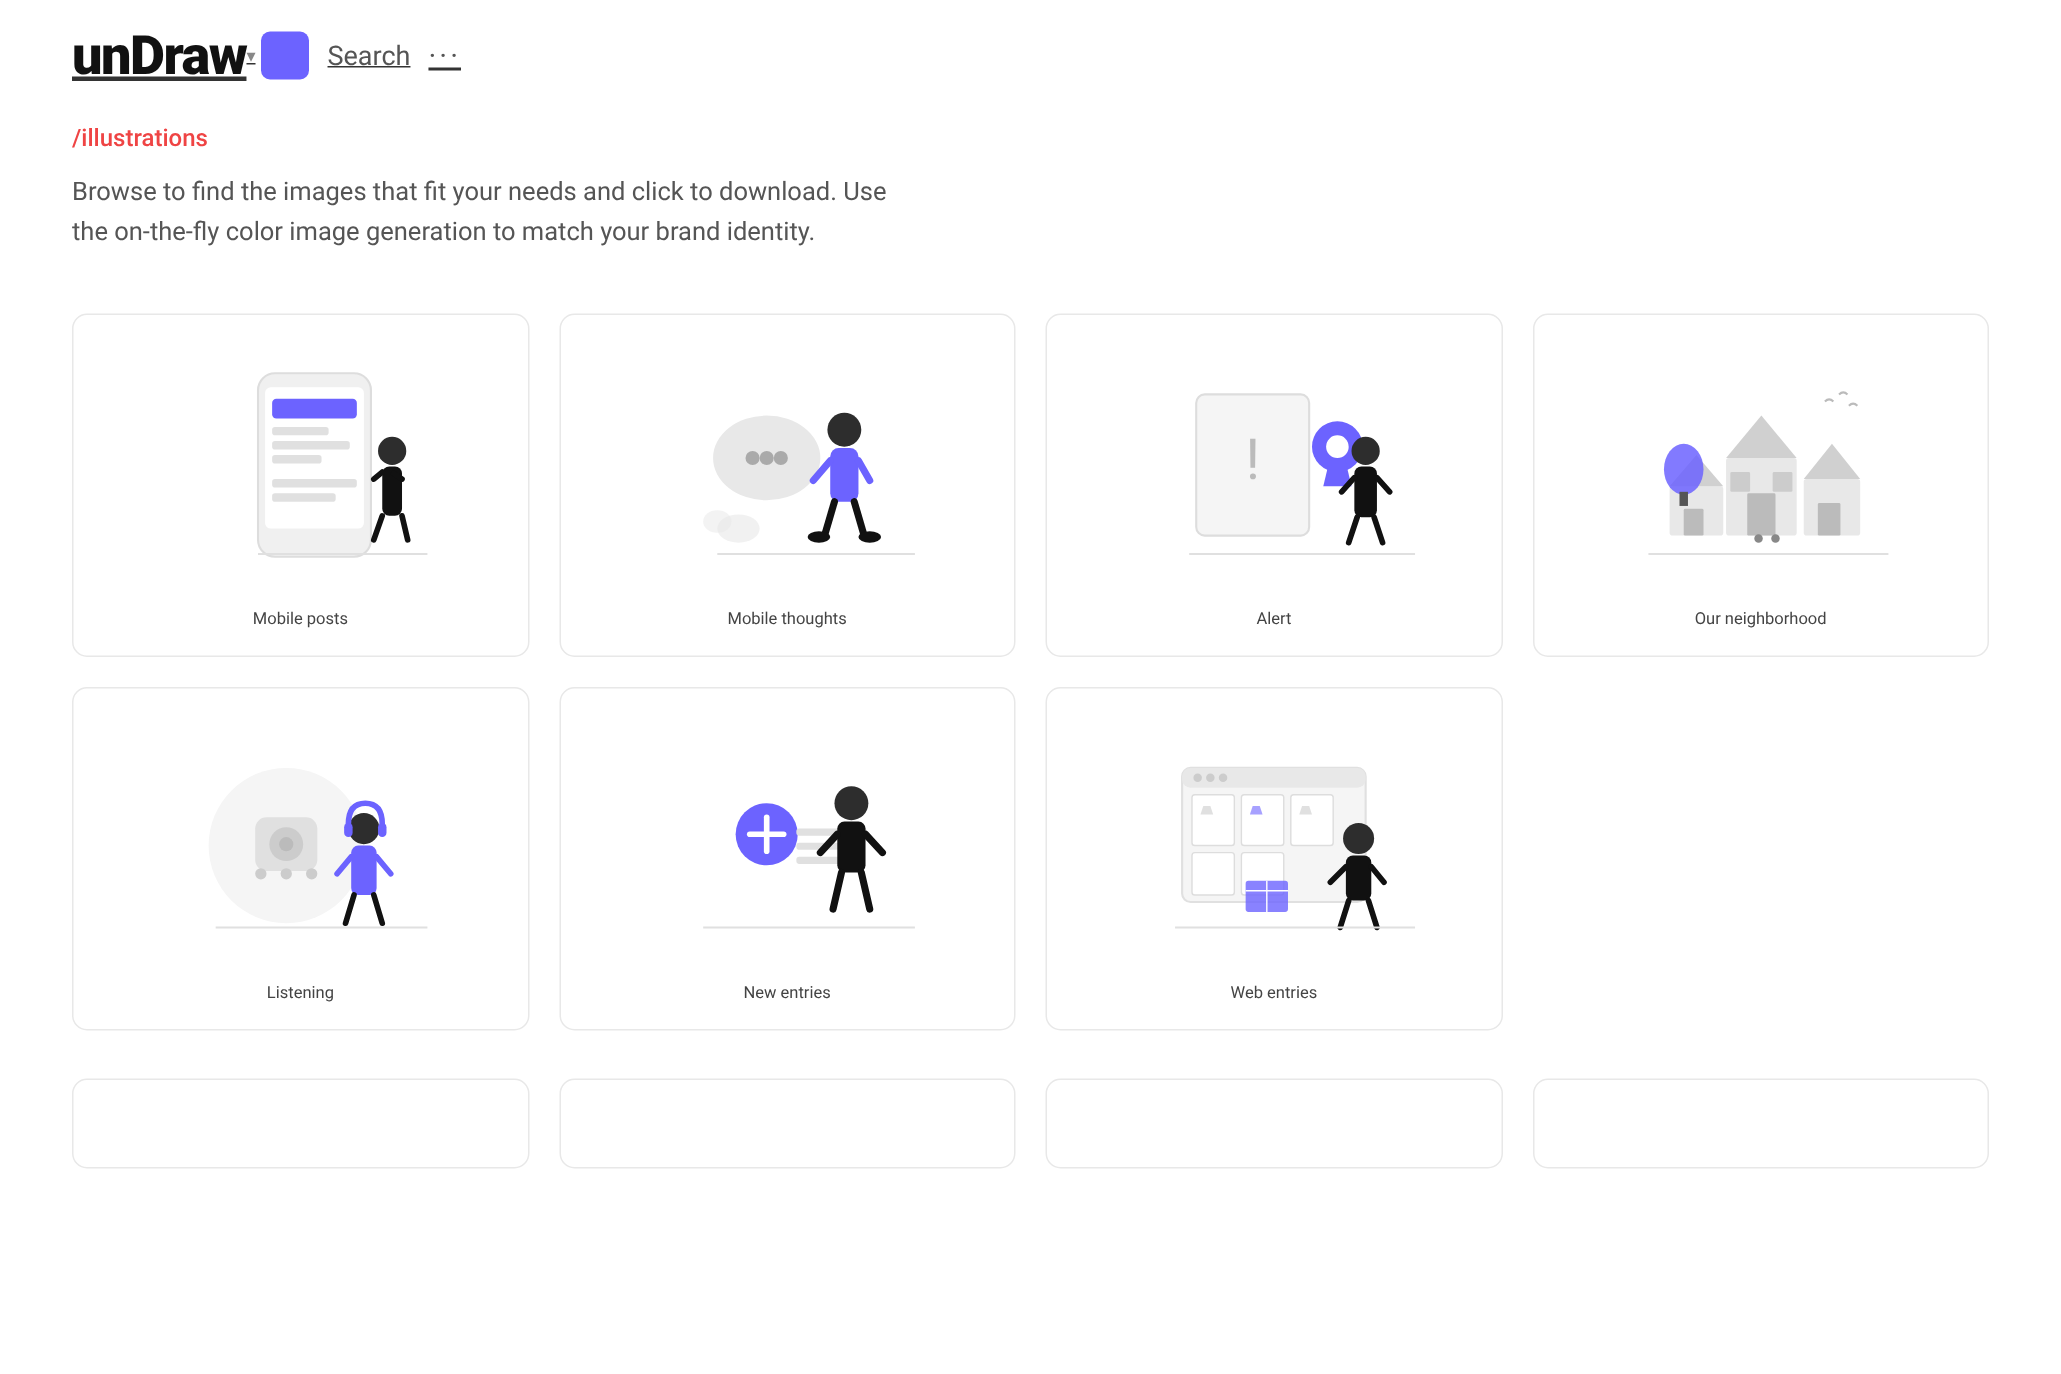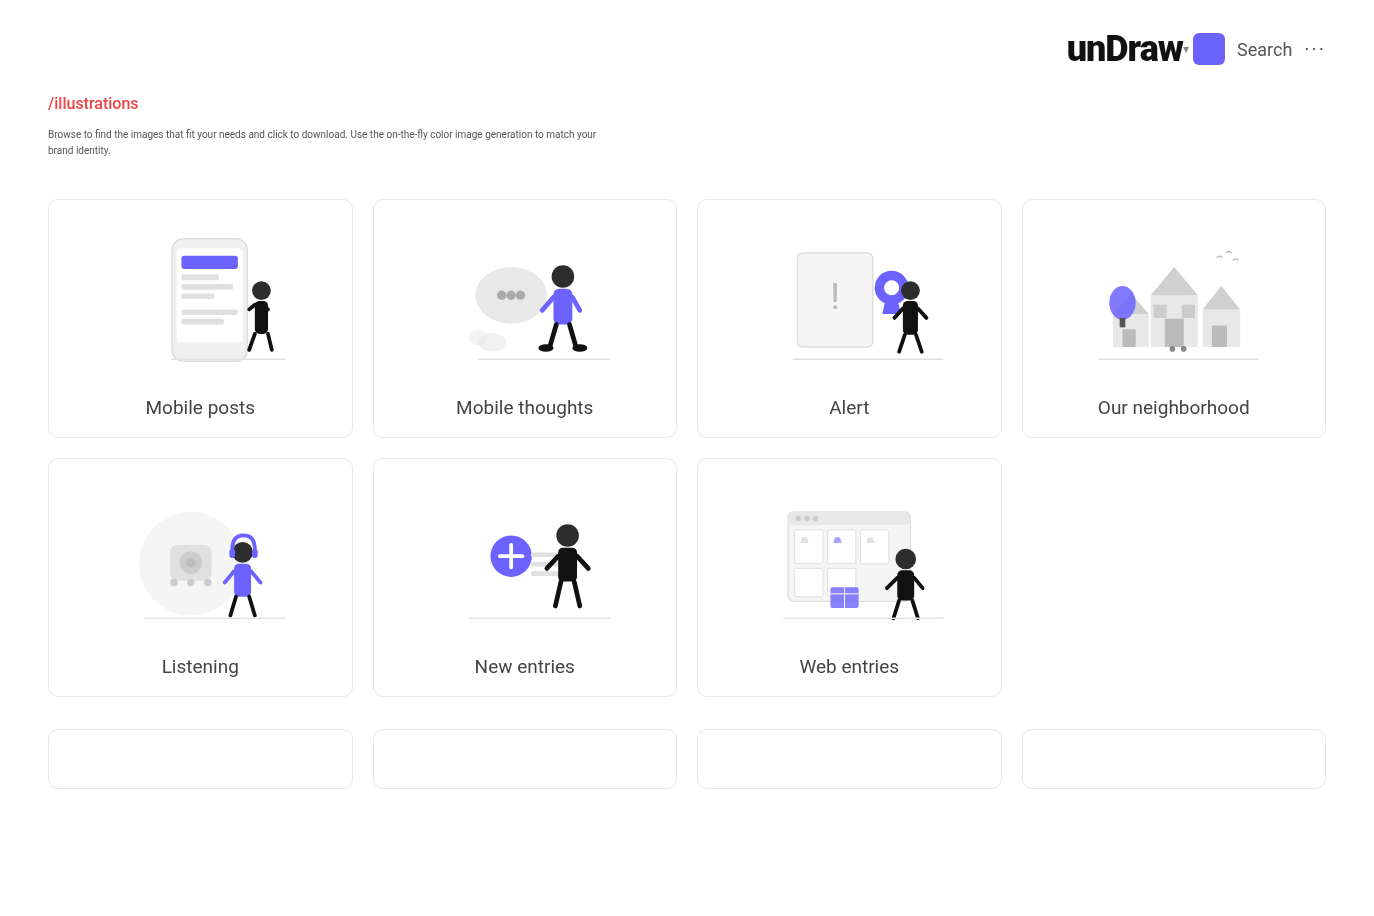--- a/index.html
+++ b/index.html
@@ -6,22 +6,23 @@
     body {
       font-family: -apple-system, BlinkMacSystemFont, 'Segoe UI', Roboto, sans-serif;
       background: #fff;
       color: #333;
       min-height: 916px;
     }
 
     .top-bar {
       display: flex;
       align-items: center;
-      justify-content: flex-end;
-      padding: 28px 48px 0;
+      justify-content: flex-start;
+      padding: 16px 48px 0;
+      text-decoration: underline;
     }
 
     .logo {
       font-size: 36px;
       font-weight: 900;
       color: #111;
       letter-spacing: -1px;
     }
 
     .header-right {
@@ -68,21 +69,21 @@
     }
 
     .breadcrumb {
       color: #ef4444;
       font-size: 16px;
       font-weight: 500;
       margin-bottom: 14px;
     }
 
     .description {
-      font-size: 10px;
+      font-size: 17px;
       color: #555;
       line-height: 1.6;
       max-width: 560px;
     }
 
     .grid {
       display: grid;
       grid-template-columns: repeat(4, 1fr);
       gap: 20px;
       padding: 32px 48px;
@@ -105,21 +106,21 @@
       flex: 1;
       display: flex;
       align-items: center;
       justify-content: center;
       width: 100%;
       min-height: 160px;
       margin-bottom: 12px;
     }
 
     .card-label {
-      font-size: 19px;
+      font-size: 11px;
       color: #444;
       text-align: center;
       margin-top: 4px;
     }
 
     
     .illustration {
       width: 100%;
       height: 160px;
     }

